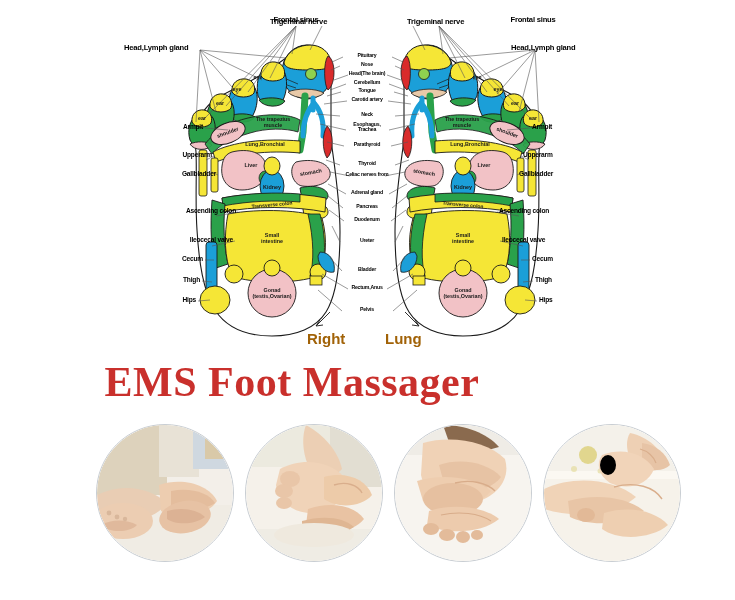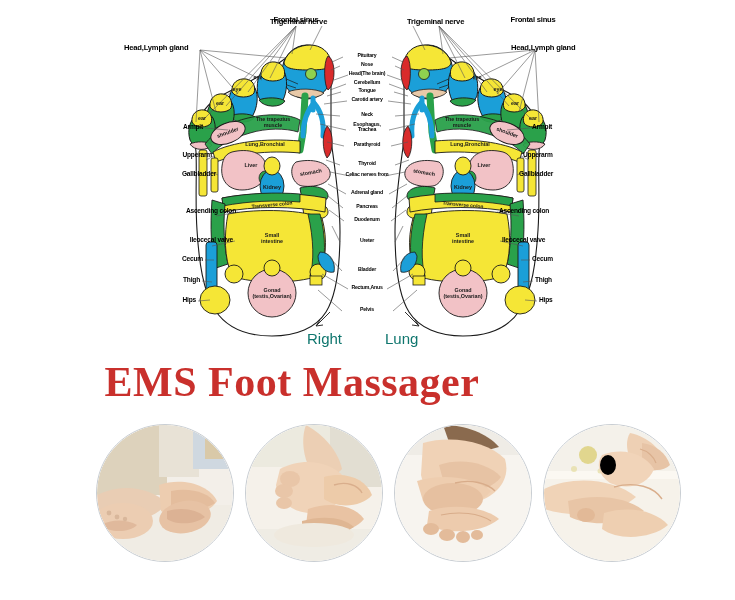--- a/index.html
+++ b/index.html
@@ -31,21 +31,21 @@
   .inlbl{
     position:absolute;font-size:5.4px;font-weight:700;color:#1a1a1a;
     white-space:nowrap;line-height:1.05;text-align:center;
     transform:translate(-50%,-50%);
     font-family:"Liberation Sans", sans-serif;
   }
   .inlbl.two{line-height:1.15;}
   .inlbl.rot{font-size:5px;}
 
   .sidefoot{
-    position:absolute;font-size:15px;font-weight:400;color:#0f766e;
+    position:absolute;font-size:15px;font-weight:700;color:#a16207;
     font-family:"Liberation Sans", sans-serif;
   }
 
   
   #title{
     position:absolute;left:0;top:358px;width:584px;
     text-align:center;
     font-family:"Liberation Serif", serif;
     font-weight:700;
     font-size:42px;

